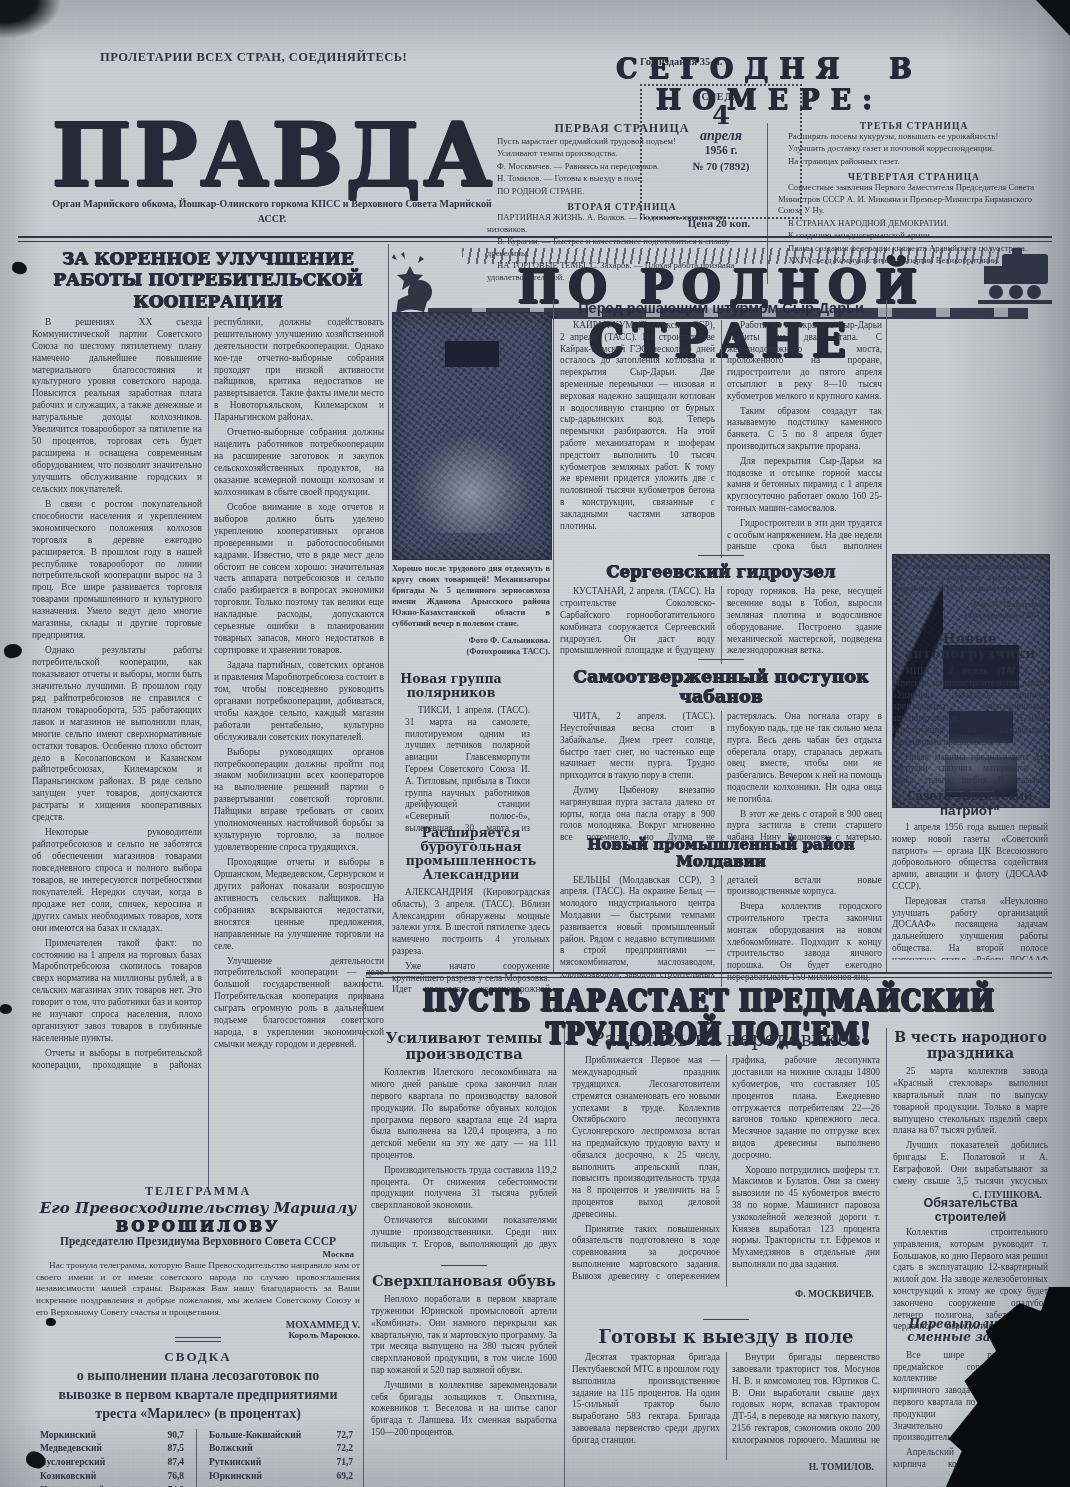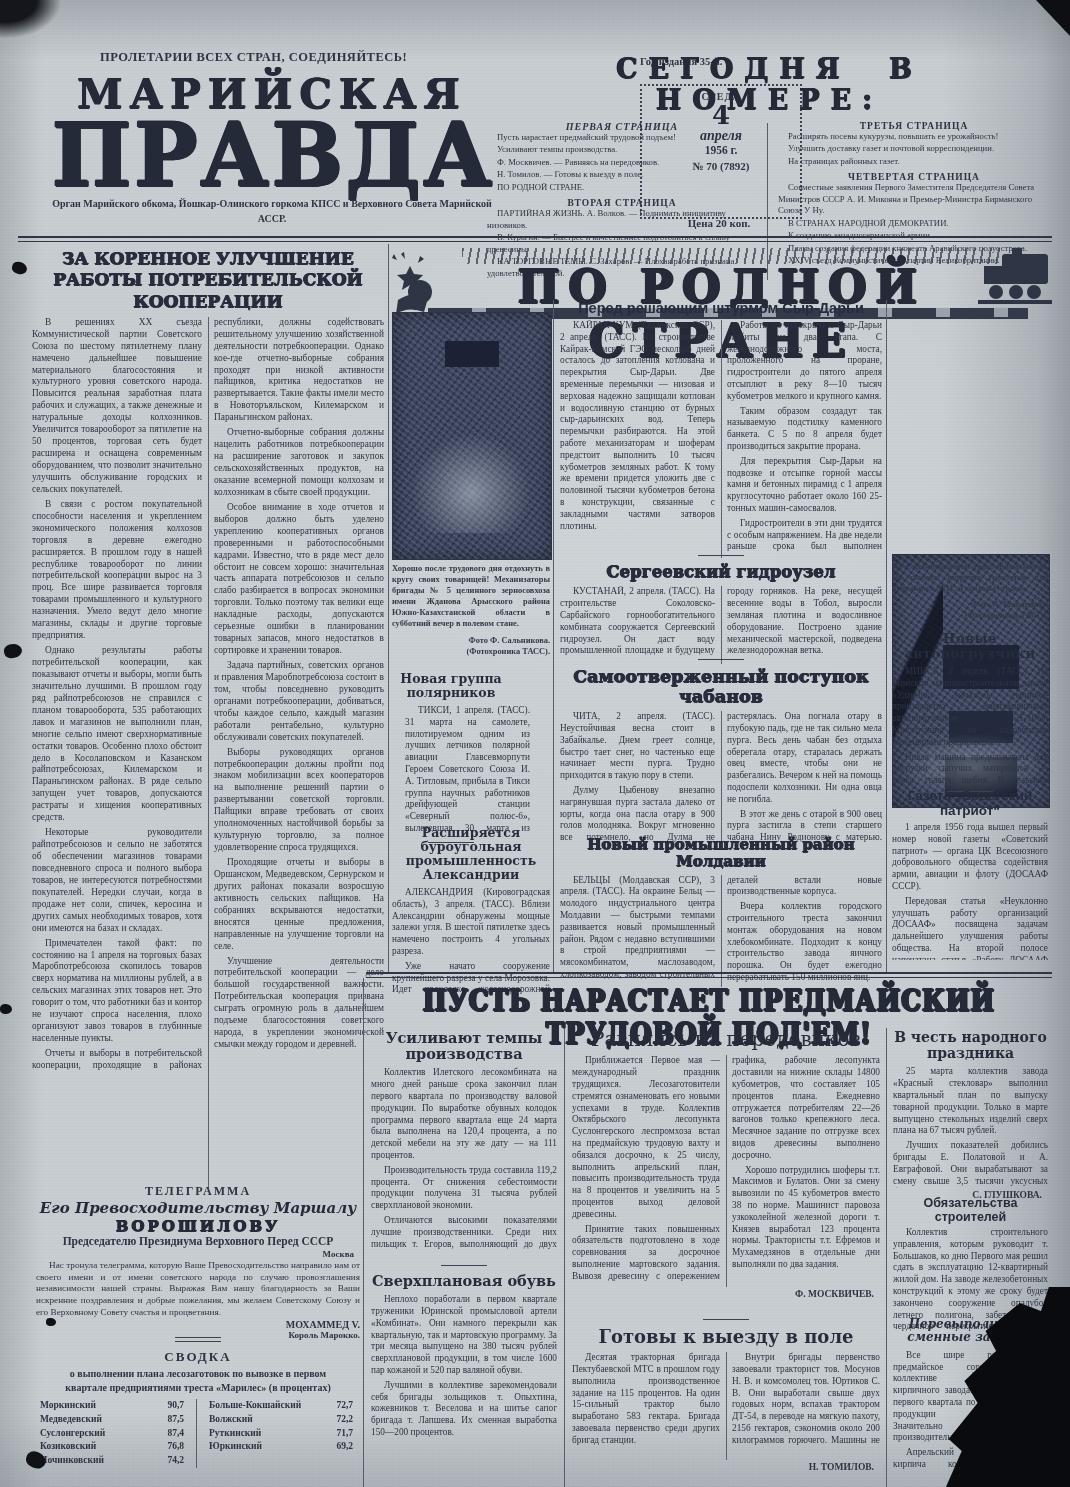--- a/index.html
+++ b/index.html
@@ -41,38 +41,37 @@
 </style>
 </head>
 <body>
 
 <div class="page">
   <div class="grain"></div>
 
   <div class="abs b" style="left:100px;top:50px;width:370px;font-size:12.5px;letter-spacing:.5px;">ПРОЛЕТАРИИ ВСЕХ СТРАН, СОЕДИНЯЙТЕСЬ!</div>
   <div class="abs b" style="left:640px;top:56px;width:170px;font-size:10.5px;">Год издания 35-й.</div>
 
-  <div class="abs disp b fat2 c" style="left:62px;top:70px;width:420px;font-size:41px;letter-spacing:7px;">МАРИЙСКАЯ</div>
   <div class="abs disp b fat c" style="left:52px;top:104px;width:440px;font-size:84px;letter-spacing:3px;transform:scaleY(1.04);transform-origin:top;">ПРАВДА</div>
   <div class="abs b c" style="left:52px;top:196px;width:440px;font-size:10px;line-height:1.5;">Орган Марийского обкома, Йошкар-Олинского горкома КПСС и Верховного Совета Марийской АССР.</div>
 
   <div class="abs dotted-box c" style="left:640px;top:84px;width:158px;height:126px;padding-top:5px;">
     <div class="b" style="font-size:10px;letter-spacing:1px;">СРЕДА</div>
     <div class="disp b" style="font-size:26px;line-height:1;">4</div>
     <div class="b" style="font-size:14px;font-style:italic;">апреля</div>
     <div class="b" style="font-size:11.5px;">1956 г.</div>
     <div class="b" style="font-size:11px;margin-top:4px;">№ 70 (7892)</div>
   </div>
   <div class="abs b c" style="left:640px;top:217px;width:158px;font-size:11px;">Цена 20 коп.</div>
 
   <div class="abs" style="left:487px;top:53px;width:565px;">
     <div class="disp b fat2 c" style="font-size:27px;letter-spacing:11px;word-spacing:18px;">СЕГОДНЯ В НОМЕРЕ:</div>
     <div style="display:flex;margin-top:6px;">
       <div style="width:270px;">
-        <div class="b c" style="font-size:10px;letter-spacing:1px;font-style:italic;">ПЕРВАЯ СТРАНИЦА</div>
+        <div class="b c" style="font-size:12px;letter-spacing:1px;">ПЕРВАЯ СТРАНИЦА</div>
         <div class="today-item" style="font-size:8.7px;line-height:1.32;">
             <p>Пусть нарастает предмайский трудовой подъем!</p>
             <p>Усиливают темпы производства.</p>
             <p>Ф. Москвичев. — Равняясь на передовиков.</p>
             <p>Н. Томилов. — Готовы к выезду в поле.</p>
             <p>ПО РОДНОЙ СТРАНЕ.</p>
           </div>
         <div class="b c" style="font-size:9.5px;letter-spacing:1px;margin-top:5px;">ВТОРАЯ СТРАНИЦА</div>
         <div class="today-item" style="font-size:8.7px;line-height:1.32;">
             <p>ПАРТИЙНАЯ ЖИЗНЬ. А. Волков. — Поднимать инициативу низовиков.</p>
@@ -117,37 +116,37 @@
         <p>Выборы руководящих органов потребкооперации должны пройти под знаком мобилизации всех кооператоров на выполнение решений партии о развертывании советской торговли. Пайщики вправе требовать от своих уполномоченных настойчивой борьбы за культурную торговлю, за полное удовлетворение спроса трудящихся.</p>
         <p>Проходящие отчеты и выборы в Оршанском, Медведевском, Сернурском и других районах показали возросшую активность сельских пайщиков. На собраниях вскрываются недостатки, вносятся ценные предложения, направленные на улучшение торговли на селе.</p>
         <p>Улучшение деятельности потребительской кооперации — дело большой государственной важности. Потребительская кооперация призвана сыграть огромную роль в дальнейшем подъеме благосостояния советского народа, в укреплении экономической смычки между городом и деревней.</p>
       </div>
   </div>
 
   <div class="abs" style="left:36px;top:1184px;width:324px;">
     <div class="b c" style="font-size:12px;letter-spacing:2px;">ТЕЛЕГРАММА</div>
     <div class="disp b c" style="font-size:15px;font-style:italic;">Его Превосходительству Маршалу</div>
     <div class="disp b fat2 c" style="font-size:15px;letter-spacing:3px;">ВОРОШИЛОВУ</div>
-    <div class="b c" style="font-size:11.5px;">Председателю Президиума Верховного Перед СССР</div>
+    <div class="b c" style="font-size:11.5px;">Председателю Президиума Верховного Совета СССР</div>
     <div class="b" style="font-size:9px;text-align:right;margin:2px 6px 1px 0;">Москва</div>
     <div class="body" style="font-size:9.2px;">
         <p>Нас тронула телеграмма, которую Ваше Превосходительство направило нам от своего имени и от имени советского народа по случаю провозглашения независимости нашей страны. Выражая Вам нашу благодарность за Ваши искренние поздравления и добрые пожелания, мы желаем Советскому Союзу и его Верховному Совету счастья и процветания.</p>
       </div>
     <div style="display:flex;justify-content:flex-end;margin-top:-2px;">
       <div style="text-align:right;">
         <div class="b" style="font-size:10px;">МОХАММЕД V.</div>
         <div class="b" style="font-size:9px;">Король Марокко.</div>
       </div>
     </div>
   </div>
 
   <div class="abs" style="left:36px;top:1330px;width:324px;">
     <div class="sep2"></div>
     <div class="b c" style="font-size:13px;letter-spacing:2px;">СВОДКА</div>
-    <div class="b c" style="font-size:10px;line-height:1.35;margin:2px 14px 5px;">о выполнении плана лесозаготовок по вывозке в первом квартале предприятиями треста «Марилес» (в процентах)</div>
+    <div class="b c" style="font-size:14px;line-height:1.35;margin:2px 14px 5px;">о выполнении плана лесозаготовок по вывозке в первом квартале предприятиями треста «Марилес» (в процентах)</div>
     <div style="display:flex;">
       <div style="width:152px;">
           <div class="sv-row">
             <span>Моркинский</span>
             <span>90,7</span>
           </div>
           <div class="sv-row">
             <span>Медведевский</span>
             <span>87,5</span>
           </div>

